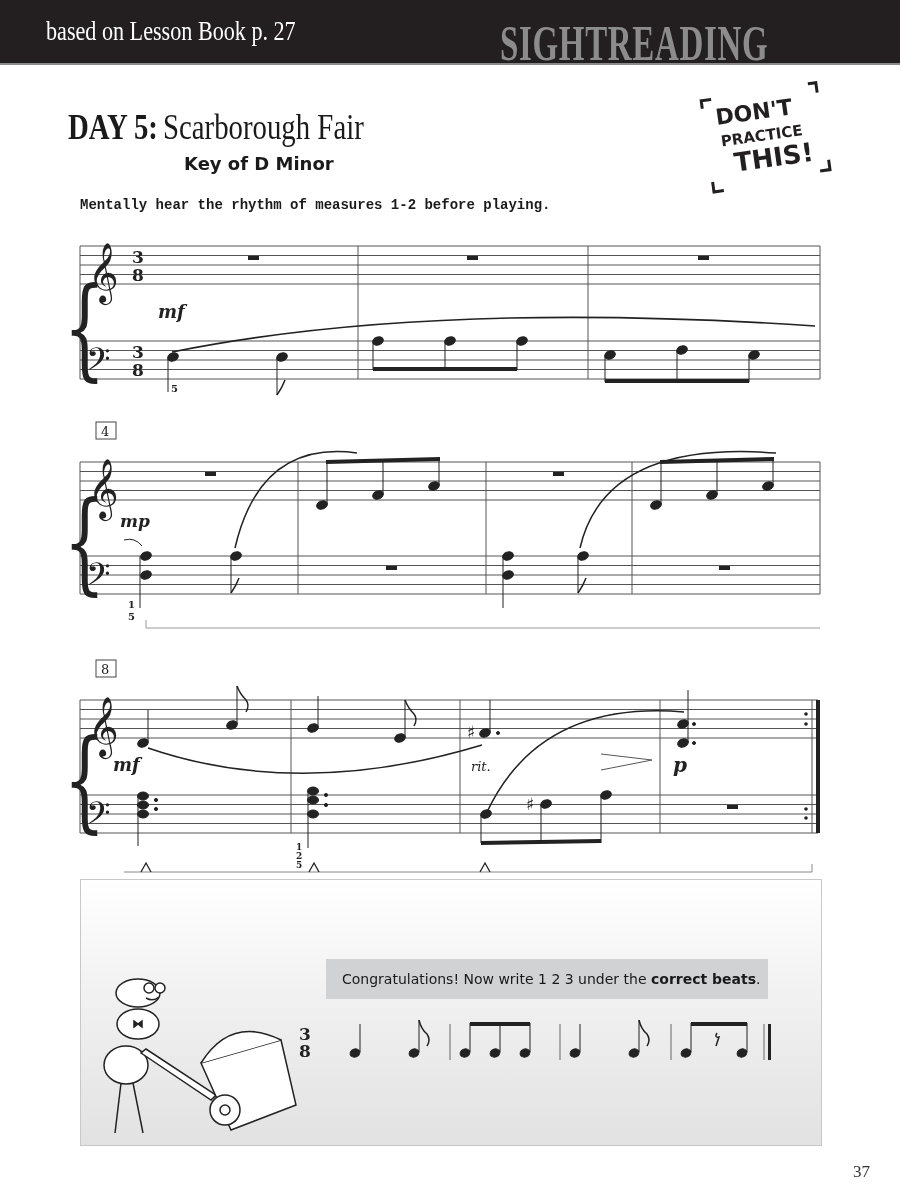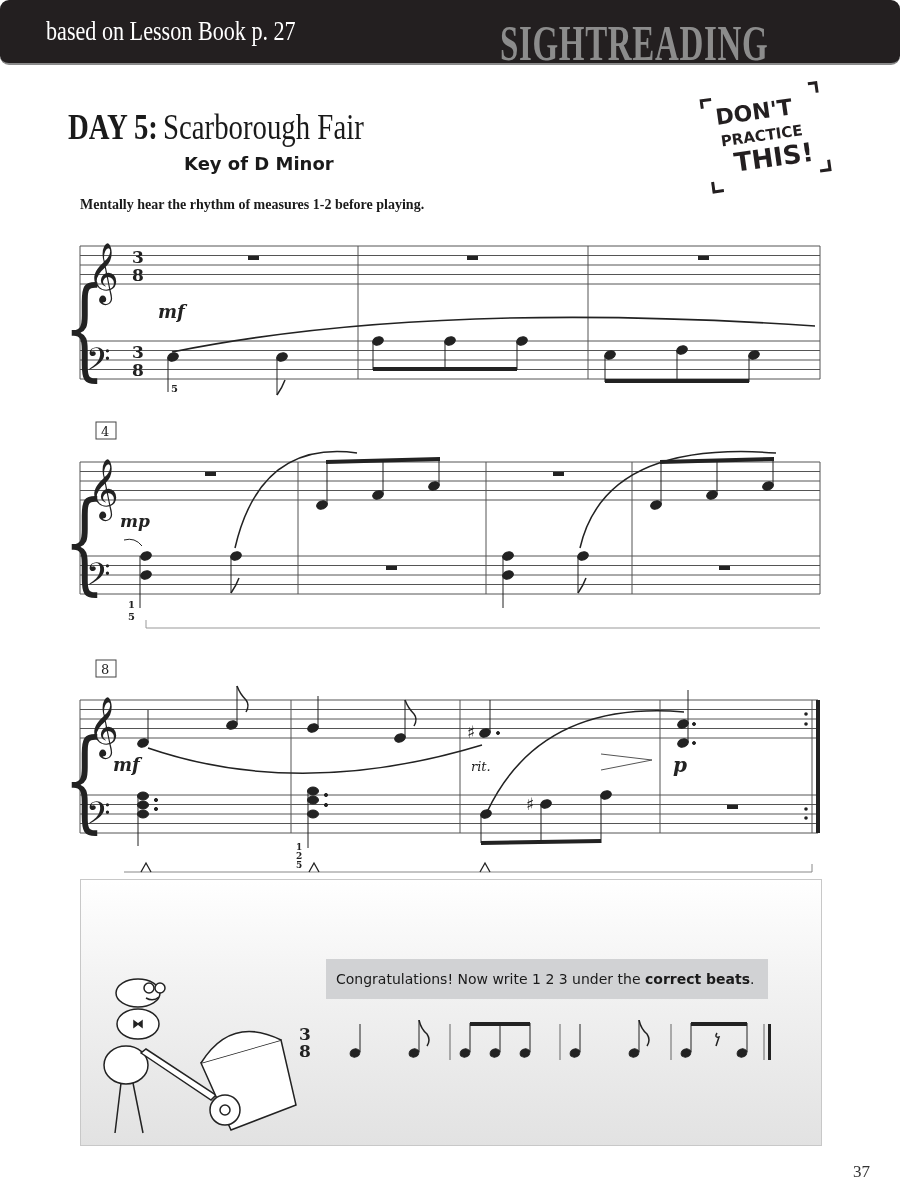--- a/index.html
+++ b/index.html
@@ -1,29 +1,29 @@
 <!DOCTYPE html>
 <html><head>
 <meta charset="utf-8">
 <style>
   html,body{margin:0;padding:0;}
   body{width:900px;height:1200px;background:#fff;position:relative;overflow:hidden;font-family:"Liberation Serif",serif;color:#1a1a1a;}
-  .topbar{position:absolute;left:0;top:0;width:900px;height:63px;background:#231f20;border-bottom:2px solid #8a8a8a;border-radius:9px;}
+  .topbar{position:absolute;left:0;top:0;width:900px;height:63px;background:#231f20;border-bottom:2px solid #8a8a8a;}
   .topbar .ref{position:absolute;left:46px;top:16px;color:#fff;font-family:"Liberation Serif",serif;font-size:27px;transform:scaleX(0.82);transform-origin:left;letter-spacing:0;}
   .topbar .section{position:absolute;left:500px;top:18px;color:#8c8c8c;font-family:"Liberation Serif",serif;font-weight:bold;font-size:50px;line-height:50px;transform:scaleX(0.66);transform-origin:left;letter-spacing:1px;}
   .title{position:absolute;left:68px;top:106px;font-size:36px;white-space:nowrap;}
   .title .day{font-weight:bold;display:inline-block;transform:scaleX(0.8);transform-origin:left;}
   .title .name{display:inline-block;transform:scaleX(0.8);transform-origin:left;margin-left:-26px;}
   .key{position:absolute;left:184px;top:153px;font-family:"DejaVu Sans",sans-serif;font-weight:bold;font-size:18px;text-align:center;}
-  .instr{position:absolute;left:80px;top:197px;font-weight:bold;font-size:14px;}
+  .instr{position:absolute;left:80px;top:197px;font-weight:bold;font-size:14px;font-family:Liberation Mono, monospace;}
   .stamp{position:absolute;left:705px;top:88px;width:125px;height:100px;transform:rotate(-8deg);}
   .stamp span{position:absolute;font-family:"DejaVu Sans",sans-serif;font-weight:bold;color:#231f20;}
   .score{position:absolute;left:0;top:0;}
   .rhythm-panel{position:absolute;left:80px;top:879px;width:740px;height:265px;border:1px solid #c8c8c8;background:linear-gradient(#ffffff 0%,#f2f2f2 40%,#e2e2e2 100%);}
-  .congrats{position:absolute;left:245px;top:79px;width:442px;height:40px;background:#d1d2d4;font-family:"DejaVu Sans",sans-serif;font-size:14px;line-height:40px;padding-left:10px;box-sizing:border-box;white-space:nowrap;}
+  .congrats{position:absolute;left:245px;top:79px;width:442px;height:40px;background:#d1d2d4;font-family:"DejaVu Sans",sans-serif;font-size:14px;line-height:40px;padding-left:16px;box-sizing:border-box;white-space:nowrap;}
   .congrats b{font-weight:bold;}
   .pagenum{position:absolute;left:853px;top:1150px;font-size:17px;color:#333;margin-top:12px;}
 </style>
 </head>
 <body>
 
 <div class="topbar">
   <span class="ref">based on Lesson Book p. 27</span>
   <span class="section">SIGHTREADING</span>
 </div>

